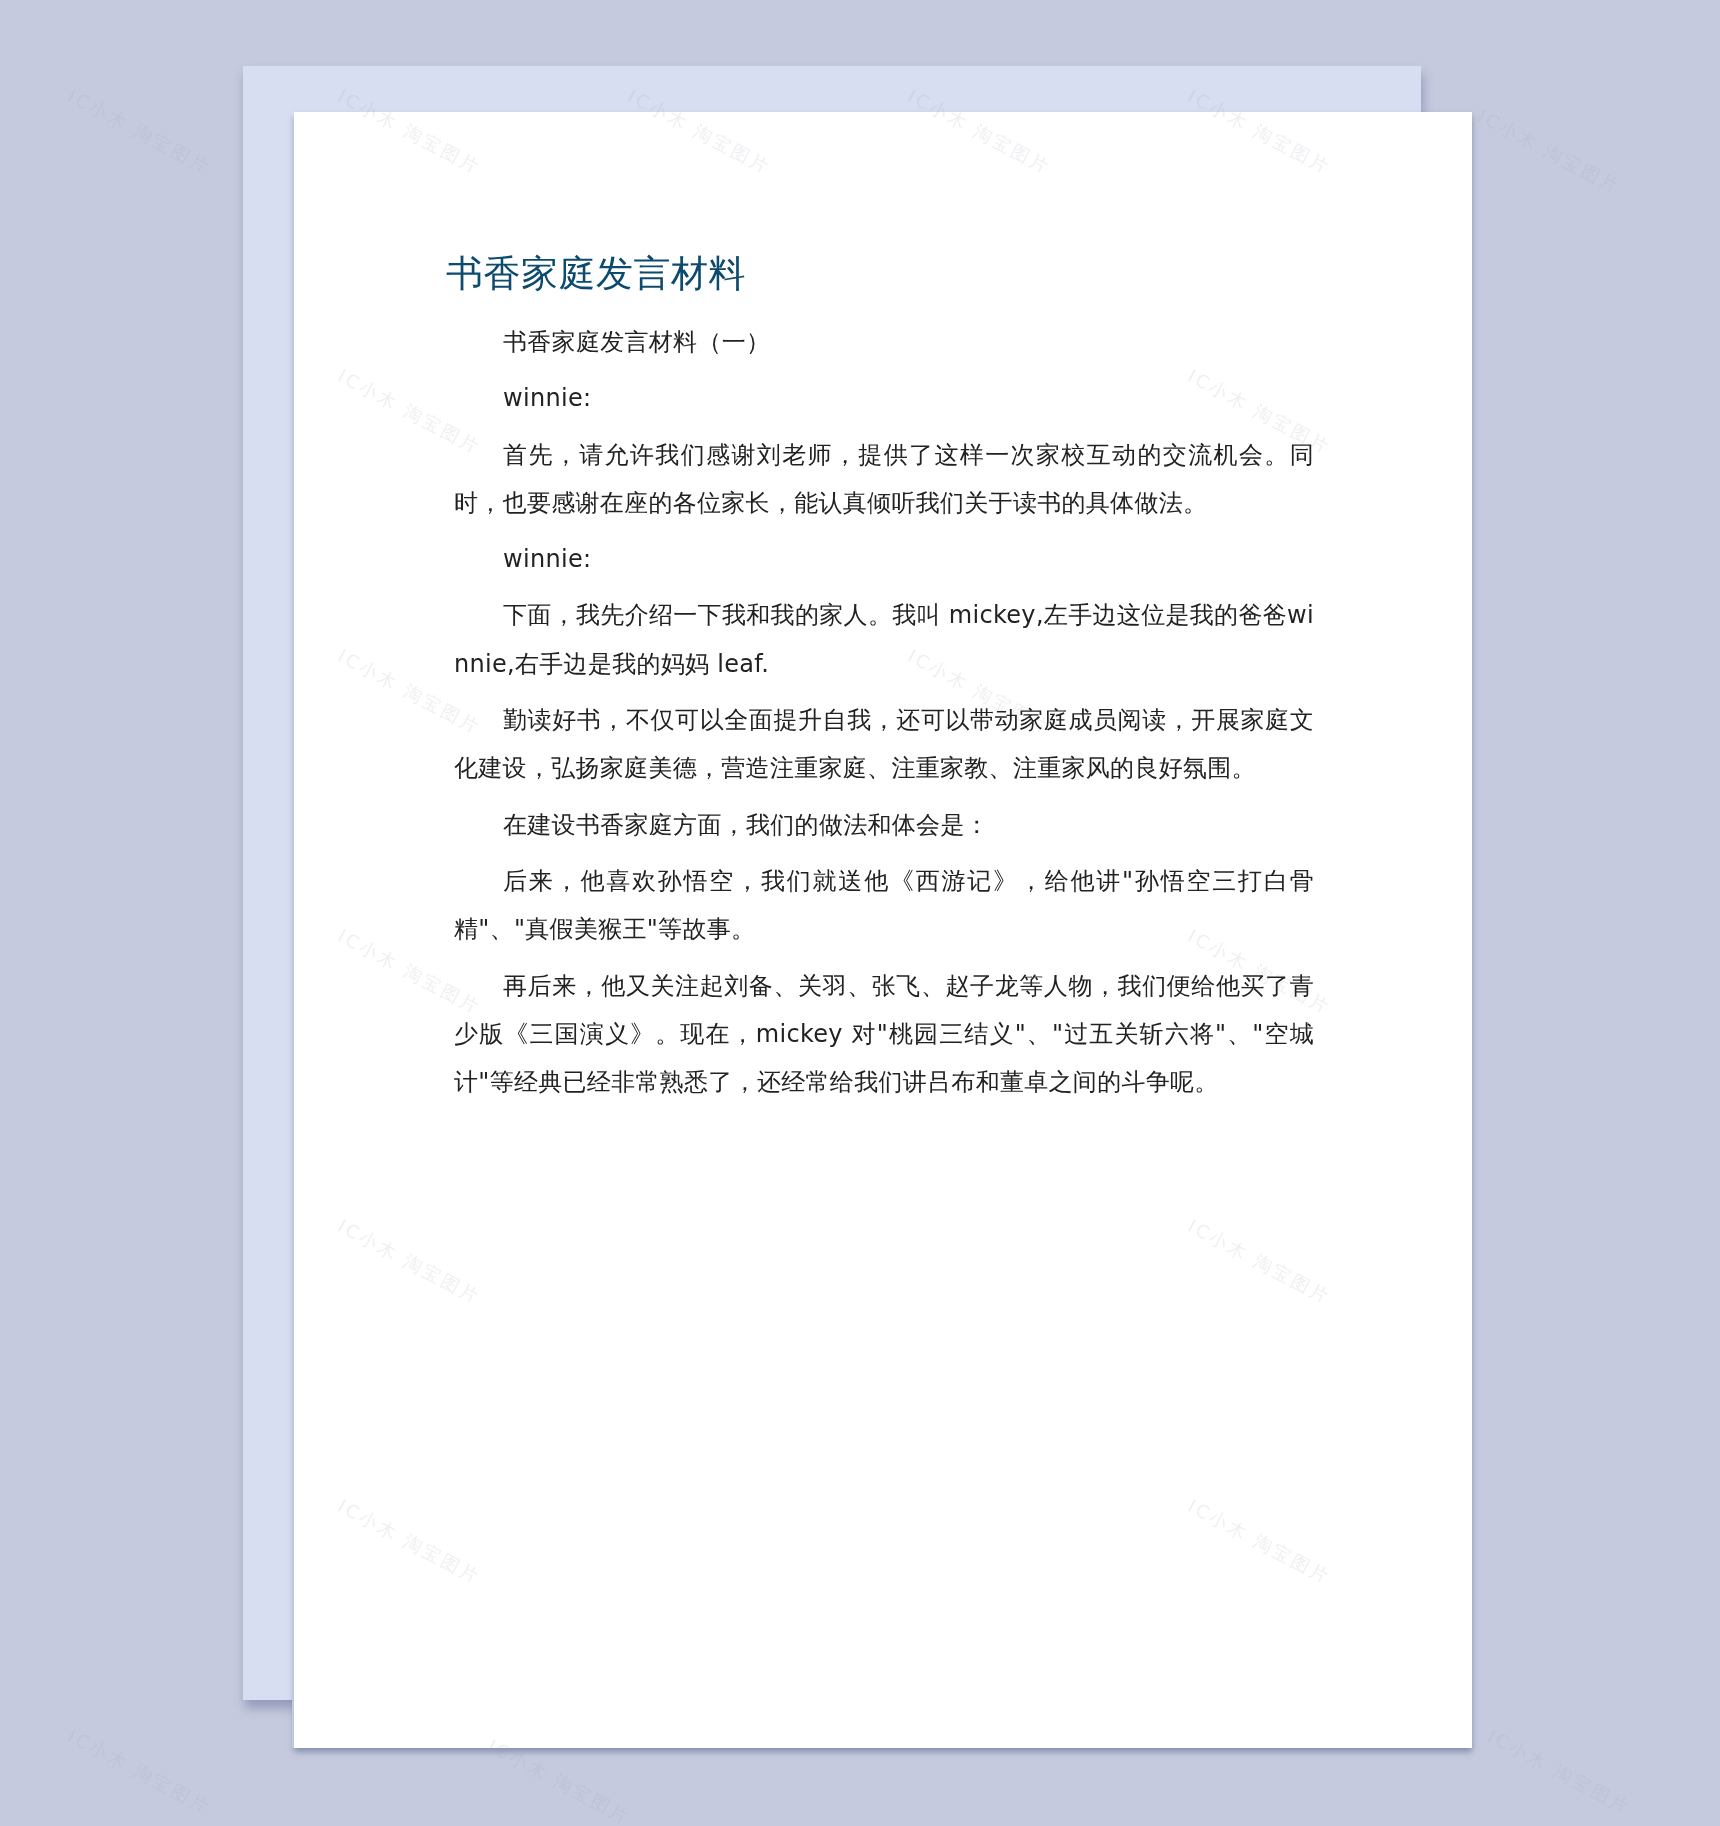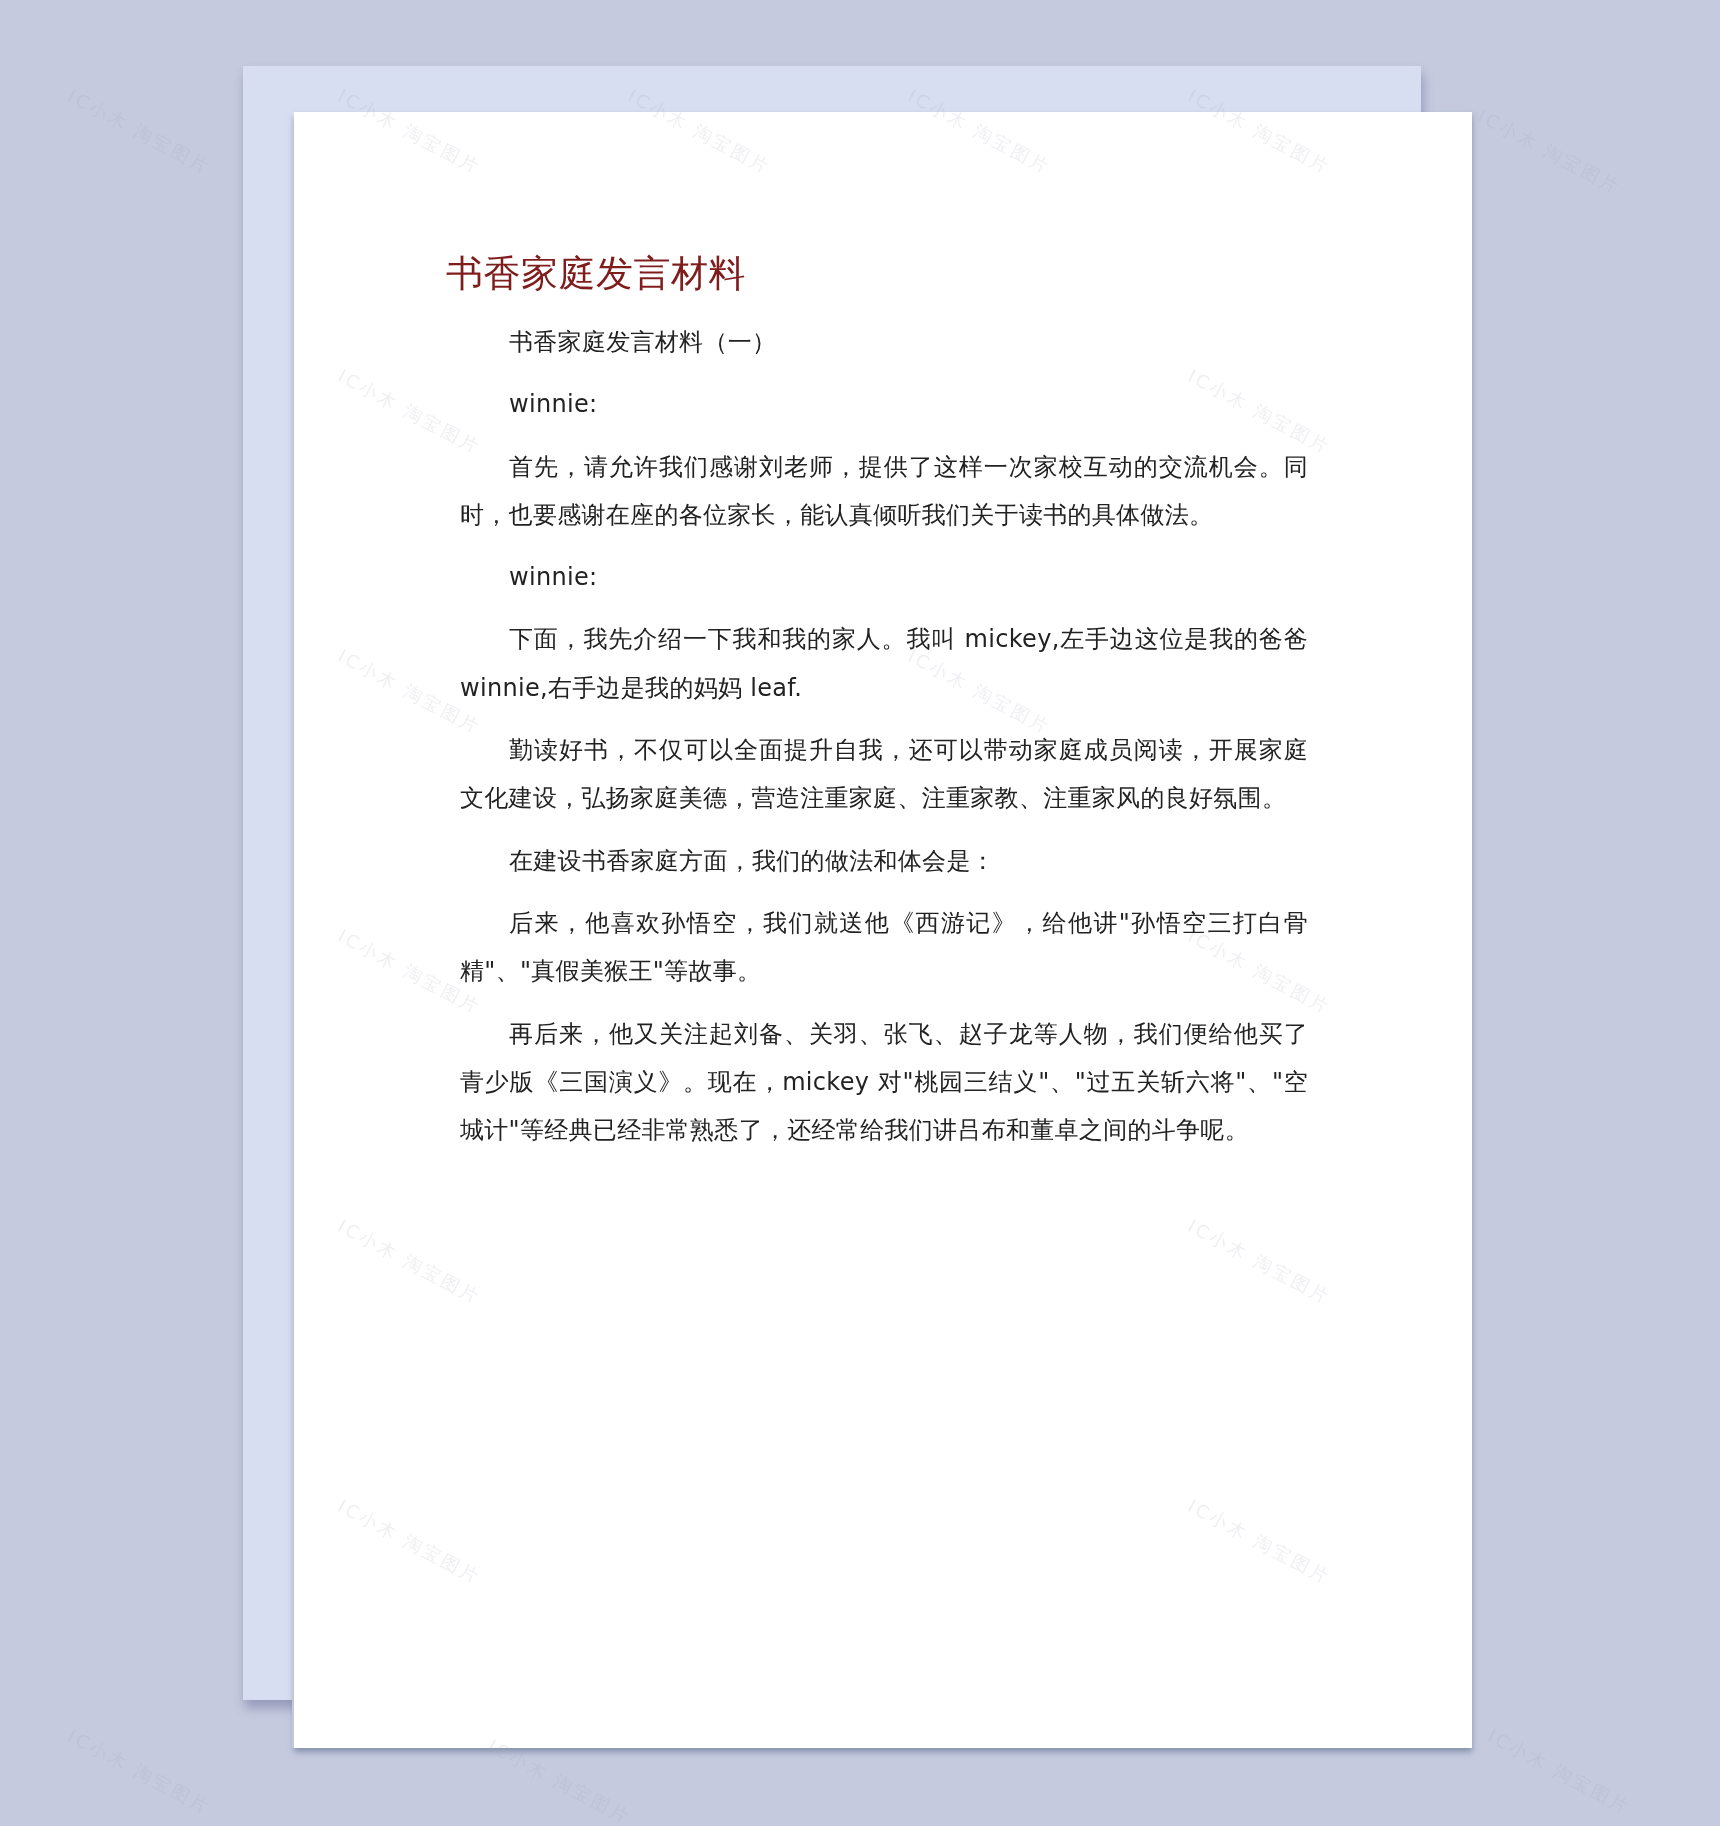--- a/index.html
+++ b/index.html
@@ -38,27 +38,27 @@
     left: 446px; top: 248px;
     width: 876px;
     color: #222;
   }
   .doc-title {
     font-size: 37px;
     font-weight: normal;
     margin: 0 0 18px 0;
     letter-spacing: 0.5px;
     line-height: 52px;
-    color: #7f1d1d;
+    color: #0c4a6e;
   }
   .para {
     font-size: 24px;
     line-height: 48.3px;
     text-indent: 49px;
-    margin: 14px;
+    margin: 8px;
     text-align: justify;
     word-break: break-all;
     letter-spacing: 0.3px;
   }
 </style>
 </head>
 <body>
 
 <div class="back-page"></div>
 

